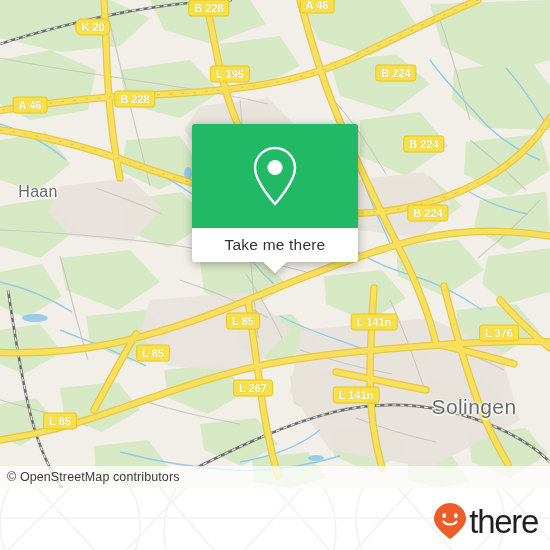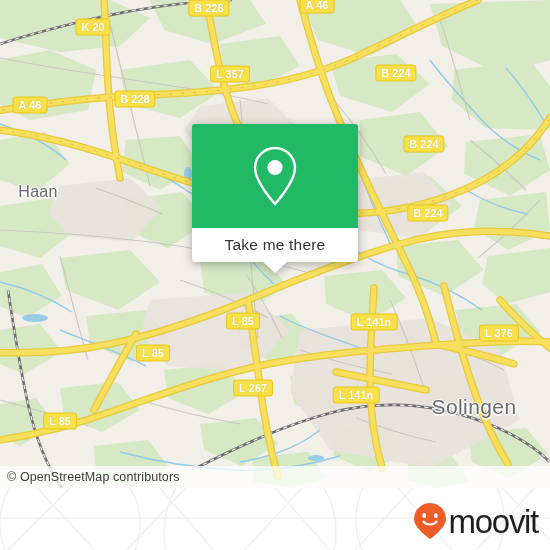--- a/index.html
+++ b/index.html
@@ -257,22 +257,22 @@
       <g fill="none" stroke="#d9b92c" stroke-width="1" stroke-dasharray="3 9" opacity=".7">
         <path d="M-10,112 C40,104 84,98 130,96 C176,94 214,92 254,86 C294,80 330,70 366,52 C404,34 440,16 478,0"></path>
         <path d="M0,130 C46,136 90,148 134,164 C186,182 238,198 290,208 C344,218 398,214 448,196 C498,178 530,150 550,118"></path>
       </g>
     </g>
   </svg>
 
   <div id="map-labels">
       <div class="shield" style="left: 209px; top: 8px;">B 228</div>
       <div class="shield" style="left: 317px; top: 5px;">A 46</div>
-      <div class="shield" style="left: 93px; top: 27px;">K 20</div>
-      <div class="shield" style="left: 230px; top: 74px;">L 357</div>
+      <div class="shield" style="left: 93px; top: 27px; border-radius: 6px;">K 20</div>
+      <div class="shield" style="left: 230px; top: 74px;">L 195</div>
       <div class="shield" style="left: 396px; top: 73px;">B 224</div>
       <div class="shield" style="left: 135px; top: 99px;">B 228</div>
       <div class="shield" style="left: 30px; top: 105px;">A 46</div>
       <div class="shield" style="left: 424px; top: 144px;">B 224</div>
       <div class="shield" style="left: 428px; top: 213px;">B 224</div>
       <div class="shield" style="left: 243px; top: 321px;">L 85</div>
       <div class="shield" style="left: 374px; top: 322px;">L 141n</div>
       <div class="shield" style="left: 499px; top: 333px;">L 376</div>
       <div class="shield" style="left: 153px; top: 353px;">L 85</div>
       <div class="shield" style="left: 253px; top: 388px;">L 267</div>
@@ -314,15 +314,15 @@
   </svg>
 
 
   <div id="moovit-logo">
     <svg width="34" height="38" viewBox="0 0 34 38">
       <path d="M17 1 C8.2 1 1 8.2 1 17 C1 26 17 37 17 37 C17 37 33 26 33 17 C33 8.2 25.8 1 17 1 Z" fill="#ee5c28"></path>
       <ellipse cx="11.2" cy="13.4" rx="1.9" ry="2.5" fill="#ffffff"></ellipse>
       <ellipse cx="22.8" cy="13.4" rx="1.9" ry="2.5" fill="#ffffff"></ellipse>
       <path d="M10.5 19.6 C13 23.4 21 23.4 23.5 19.6" stroke="#ffffff" stroke-width="2.1" fill="none" stroke-linecap="round"></path>
     </svg>
-    <div id="moovit-wordmark">moovit</div>
+    <div id="moovit-wordmark">there</div>
   </div>
 </div>
 
 </body></html>

